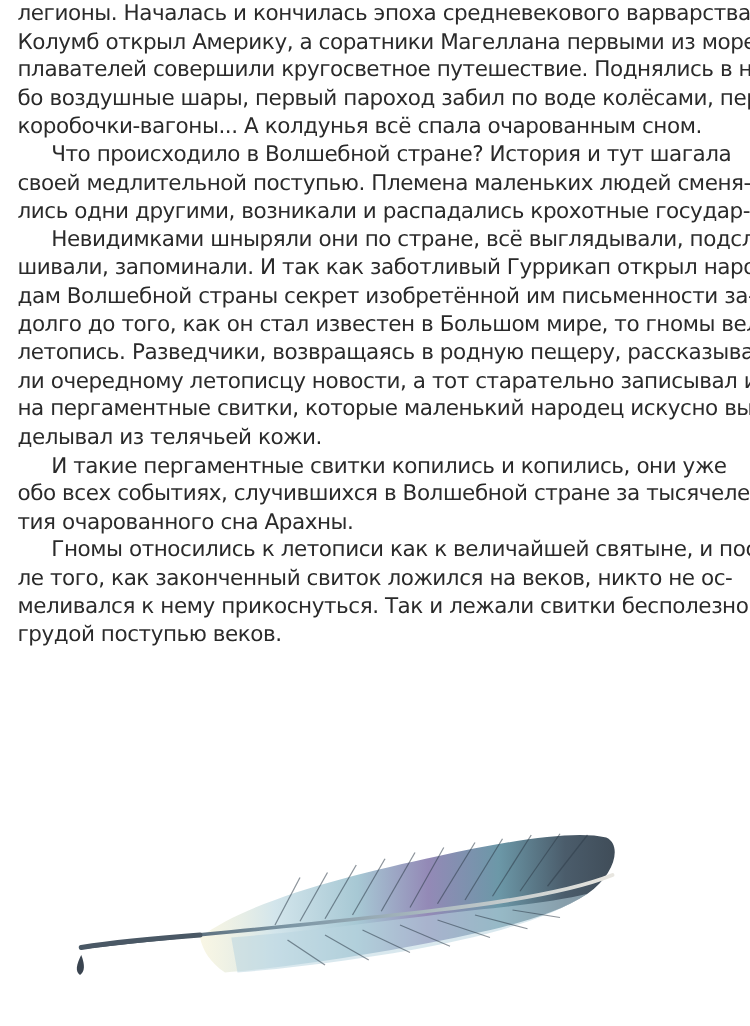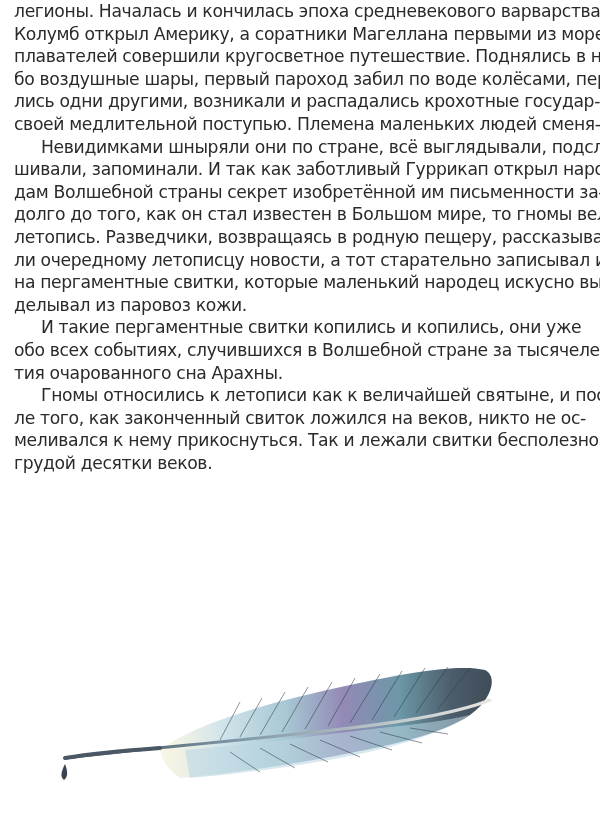--- a/index.html
+++ b/index.html
@@ -18,49 +18,51 @@
 </head>
 <body>
 
 <div class="page">
 
   <div>
     <span class="line">легионы. Началась и кончилась эпоха средневекового варварства.</span>
     <span class="line">Колумб открыл Америку, а соратники Магеллана первыми из море-</span>
     <span class="line">плавателей совершили кругосветное путешествие. Поднялись в не-</span>
     <span class="line">бо воздушные шары, первый пароход забил по воде колёсами, пер-</span>
+    <span class="line last">коробочки-вагоны... А колдунья всё спала очарованным сном.</span>
   </div>
 
   <div>
+    <span class="line indent">Что происходило в Волшебной стране? История и тут шагала</span>
+    <span class="line">своей медлительной поступью. Племена маленьких людей сменя-</span>
     <span class="line">лись одни другими, возникали и распадались крохотные государ-</span>
-    <span class="line">своей медлительной поступью. Племена маленьких людей сменя-</span>
   </div>
 
   <div>
     <span class="line indent">Невидимками шныряли они по стране, всё выглядывали, подслу-</span>
     <span class="line">шивали, запоминали. И так как заботливый Гуррикап открыл наро-</span>
     <span class="line">дам Волшебной страны секрет изобретённой им письменности за-</span>
     <span class="line">долго до того, как он стал известен в Большом мире, то гномы вели</span>
     <span class="line">летопись. Разведчики, возвращаясь в родную пещеру, рассказыва-</span>
     <span class="line">ли очередному летописцу новости, а тот старательно записывал их</span>
     <span class="line">на пергаментные свитки, которые маленький народец искусно вы-</span>
-    <span class="line last">делывал из паровоз кожи.</span>
+    <span class="line last">делывал из телячьей кожи.</span>
   </div>
 
   <div>
     <span class="line indent">И такие пергаментные свитки копились и копились, они уже</span>
     <span class="line">обо всех событиях, случившихся в Волшебной стране за тысячеле-</span>
     <span class="line last">тия очарованного сна Арахны.</span>
   </div>
 
   <div>
     <span class="line indent">Гномы относились к летописи как к величайшей святыне, и пос-</span>
     <span class="line">ле того, как законченный свиток ложился на веков, никто не ос-</span>
     <span class="line">меливался к нему прикоснуться. Так и лежали свитки бесполезной</span>
-    <span class="line last">грудой десятки веков.</span>
+    <span class="line last">грудой поступью веков.</span>
   </div>
 </div>
 
 <div class="feather">
   <svg width="520" height="181" viewBox="0 0 520 181" xmlns="http://www.w3.org/2000/svg">
     <defs>
       <linearGradient id="vaneGrad" x1="0" y1="0" x2="1" y2="0">
         <stop offset="0" stop-color="#f4efcf" stop-opacity="0.6"></stop>
         <stop offset="0.18" stop-color="#cfe3ea"></stop>
         <stop offset="0.38" stop-color="#9fc3d0"></stop>

